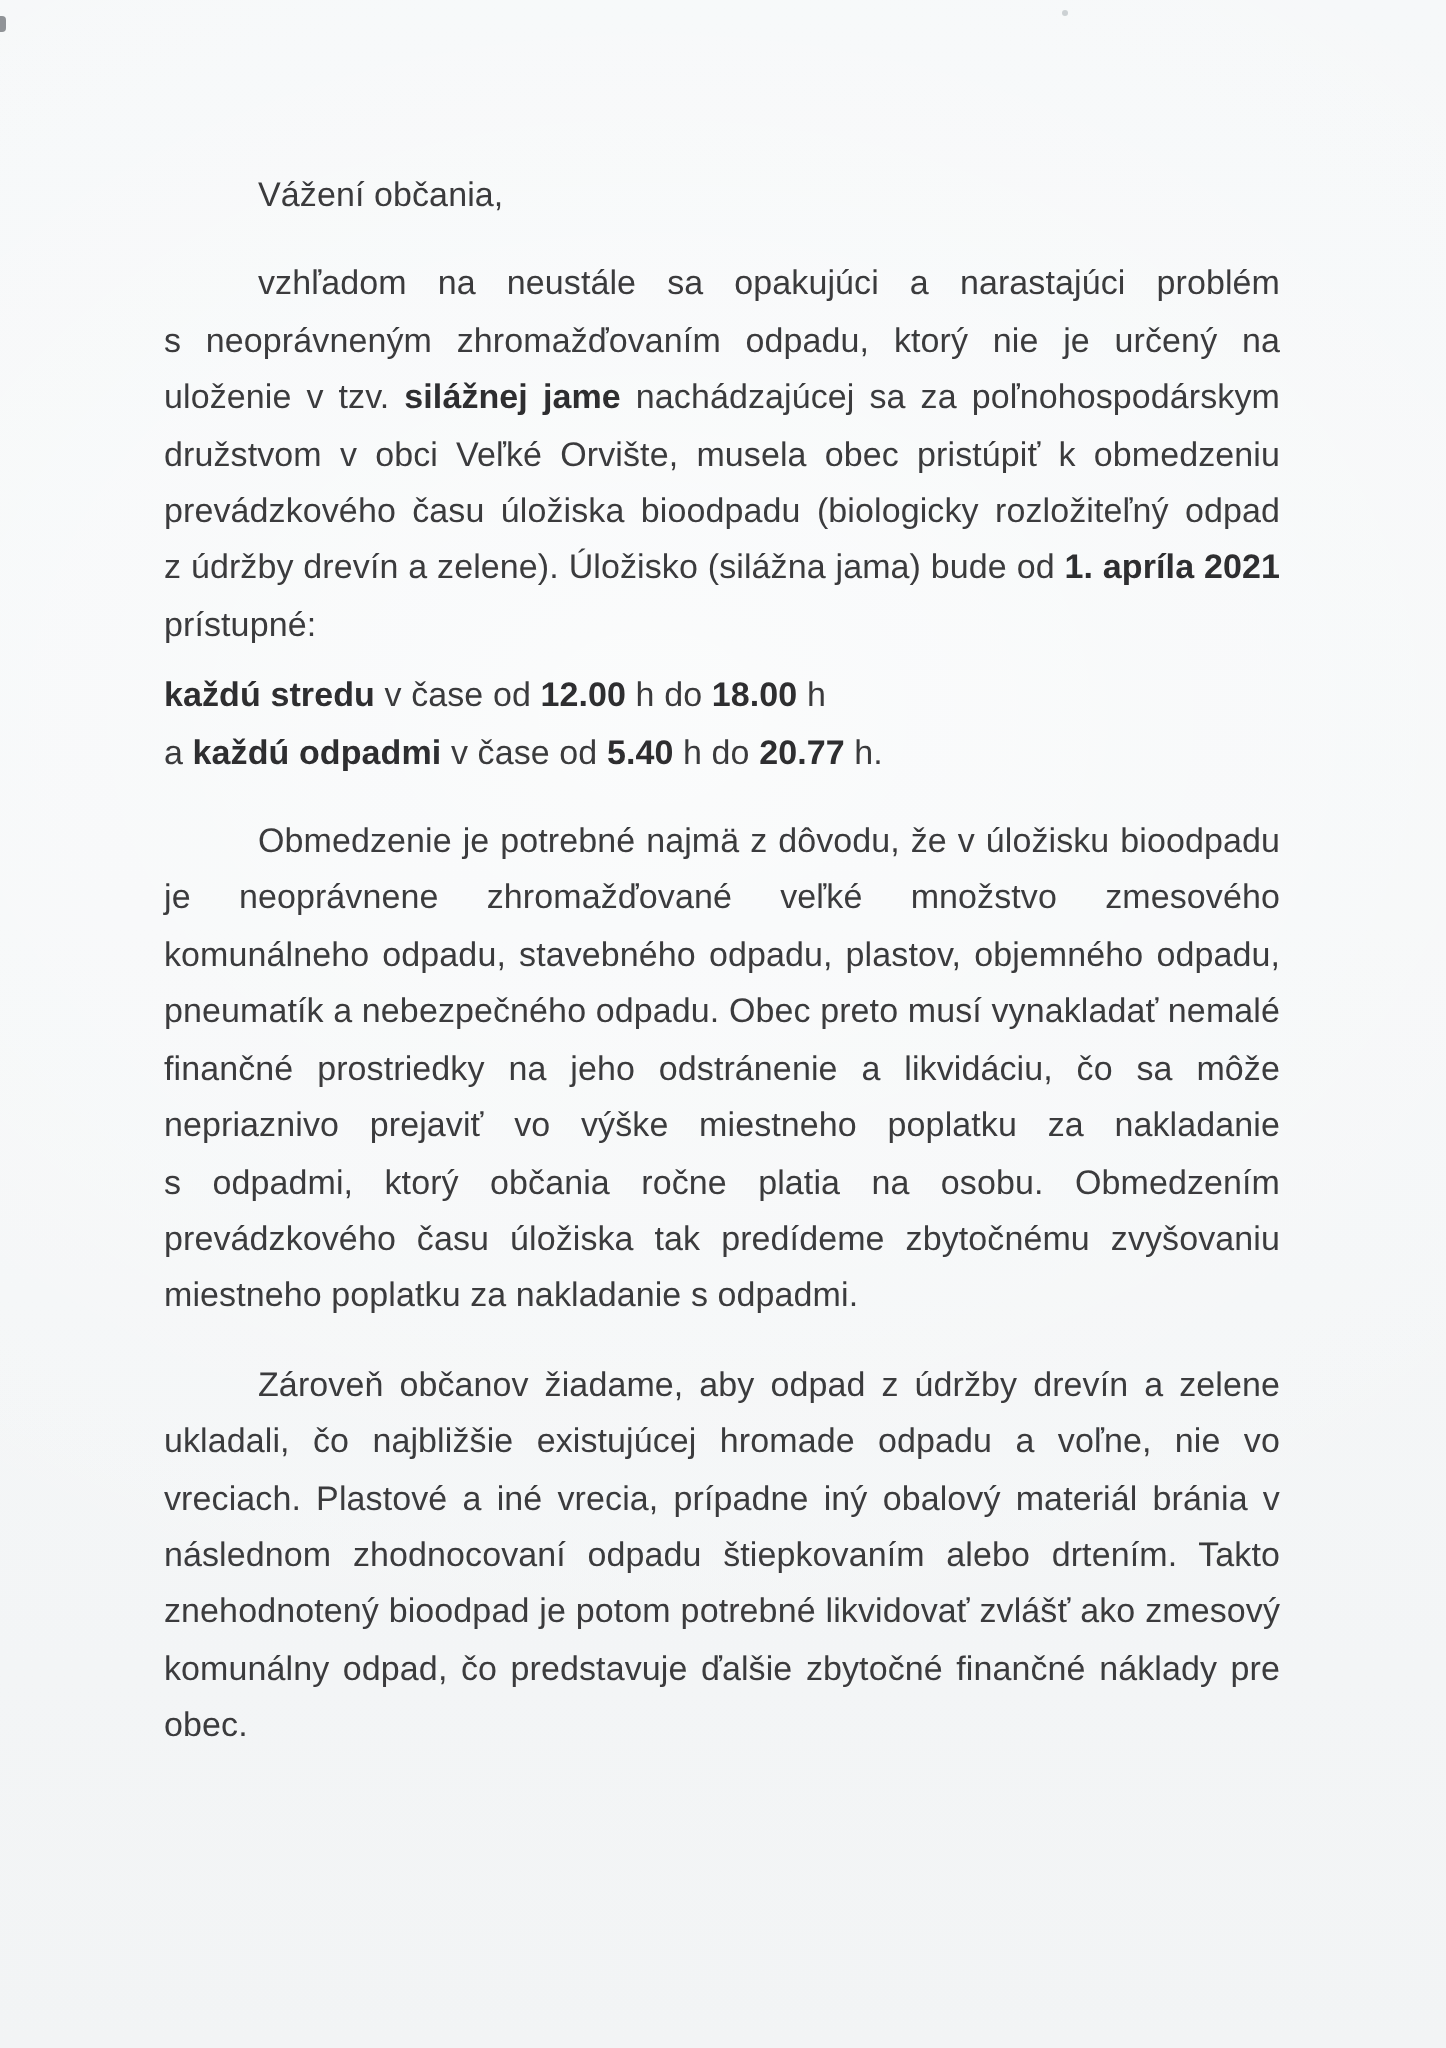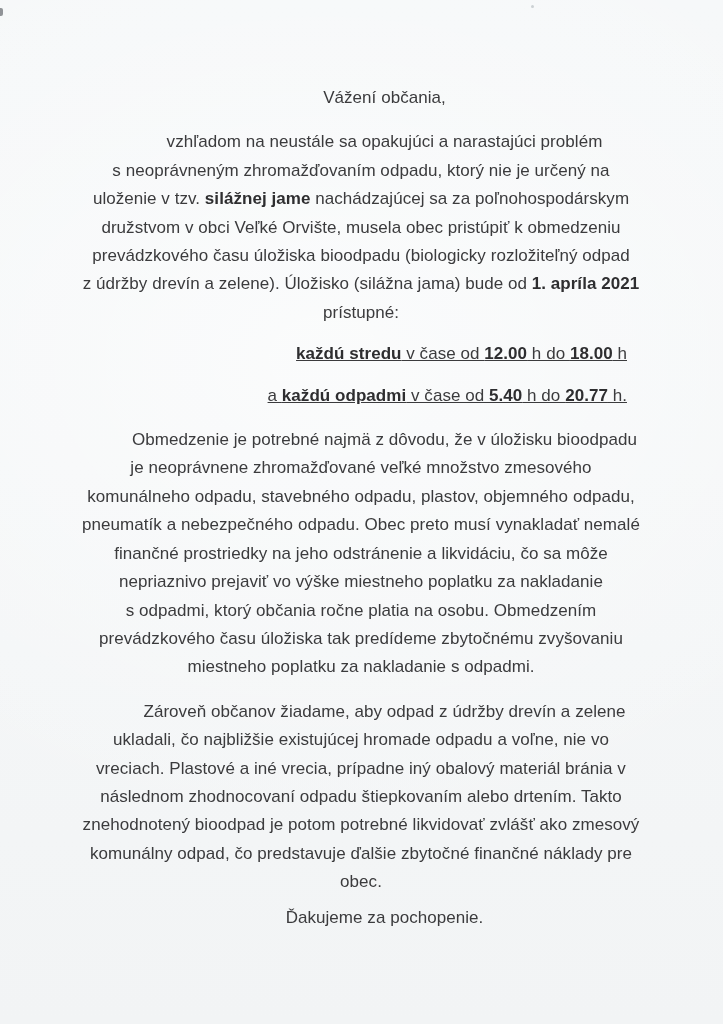--- a/index.html
+++ b/index.html
@@ -28,23 +28,23 @@
     left: 82px;
     top: 84px;
     width: 558px;
     color: var(--ink);
     font-size: 17px;
     line-height: 28.4px;
     letter-spacing: 0.05px;
   }
   .para { margin: 0 0 7px 0; }
   .justify { text-align: justify; margin-top: 16px; }
-  .indent { text-indent: 47px; text-align: center; }
+  .indent { text-indent: 47px; }
   .schedule-block { margin: 3px 0 9px 0; }
-  .center-line { text-align: right; text-indent: 0; margin: 13px; text-decoration: underline; }
+  .center-line { text-align: left; text-indent: 0; margin: 0; }
   .content b { font-weight: bold; color: var(--ink-bold); }
   .closing { margin-top: 2px; }
   .speck-a {
     position: absolute; left: 0; top: 8px;
     width: 3px; height: 8px;
     background: #6d7275; opacity: 0.75;
     border-radius: 0 2px 2px 0;
   }
   .speck-b {
     position: absolute; left: 531px; top: 5px;
@@ -68,16 +68,15 @@
 
     <div class="schedule-block">
       <p class="para center-line"><b>každú stredu</b><span> v čase od </span><b>12.00</b><span> h do </span><b>18.00</b><span> h</span></p>
       <p class="para center-line"><span>a </span><b>každú odpadmi</b><span> v čase od </span><b>5.40</b><span> h do </span><b>20.77</b><span> h.</span></p>
     </div>
 
     <p class="para indent justify"><span>Obmedzenie je potrebné najmä z&nbsp;dôvodu, že v&nbsp;úložisku bioodpadu je neoprávnene zhromažďované veľké množstvo zmesového komunálneho odpadu, stavebného odpadu, plastov, objemného odpadu, pneumatík a nebezpečného odpadu. Obec preto musí vynakladať nemalé finančné prostriedky na jeho odstránenie a likvidáciu, čo sa môže nepriaznivo prejaviť vo výške miestneho poplatku za nakladanie s&nbsp;odpadmi, ktorý občania ročne platia na osobu. Obmedzením prevádzkového času úložiska tak predídeme zbytočnému zvyšovaniu miestneho poplatku za nakladanie s&nbsp;odpadmi.</span></p>
 
     <p class="para indent justify"><span>Zároveň občanov žiadame, aby odpad z&nbsp;údržby drevín a&nbsp;zelene ukladali, čo najbližšie existujúcej hromade odpadu a&nbsp;voľne, nie vo vreciach. Plastové a iné vrecia, prípadne iný obalový materiál bránia v následnom zhodnocovaní odpadu štiepkovaním alebo drtením. Takto znehodnotený bioodpad je potom potrebné likvidovať zvlášť ako zmesový komunálny odpad, čo predstavuje ďalšie zbytočné finančné náklady pre obec.</span></p>
 
-    <p class="para indent closing"><span>Ďakujeme za pochopenie.</span></p>
 
   </div>
 </div>
 
 </body></html>

